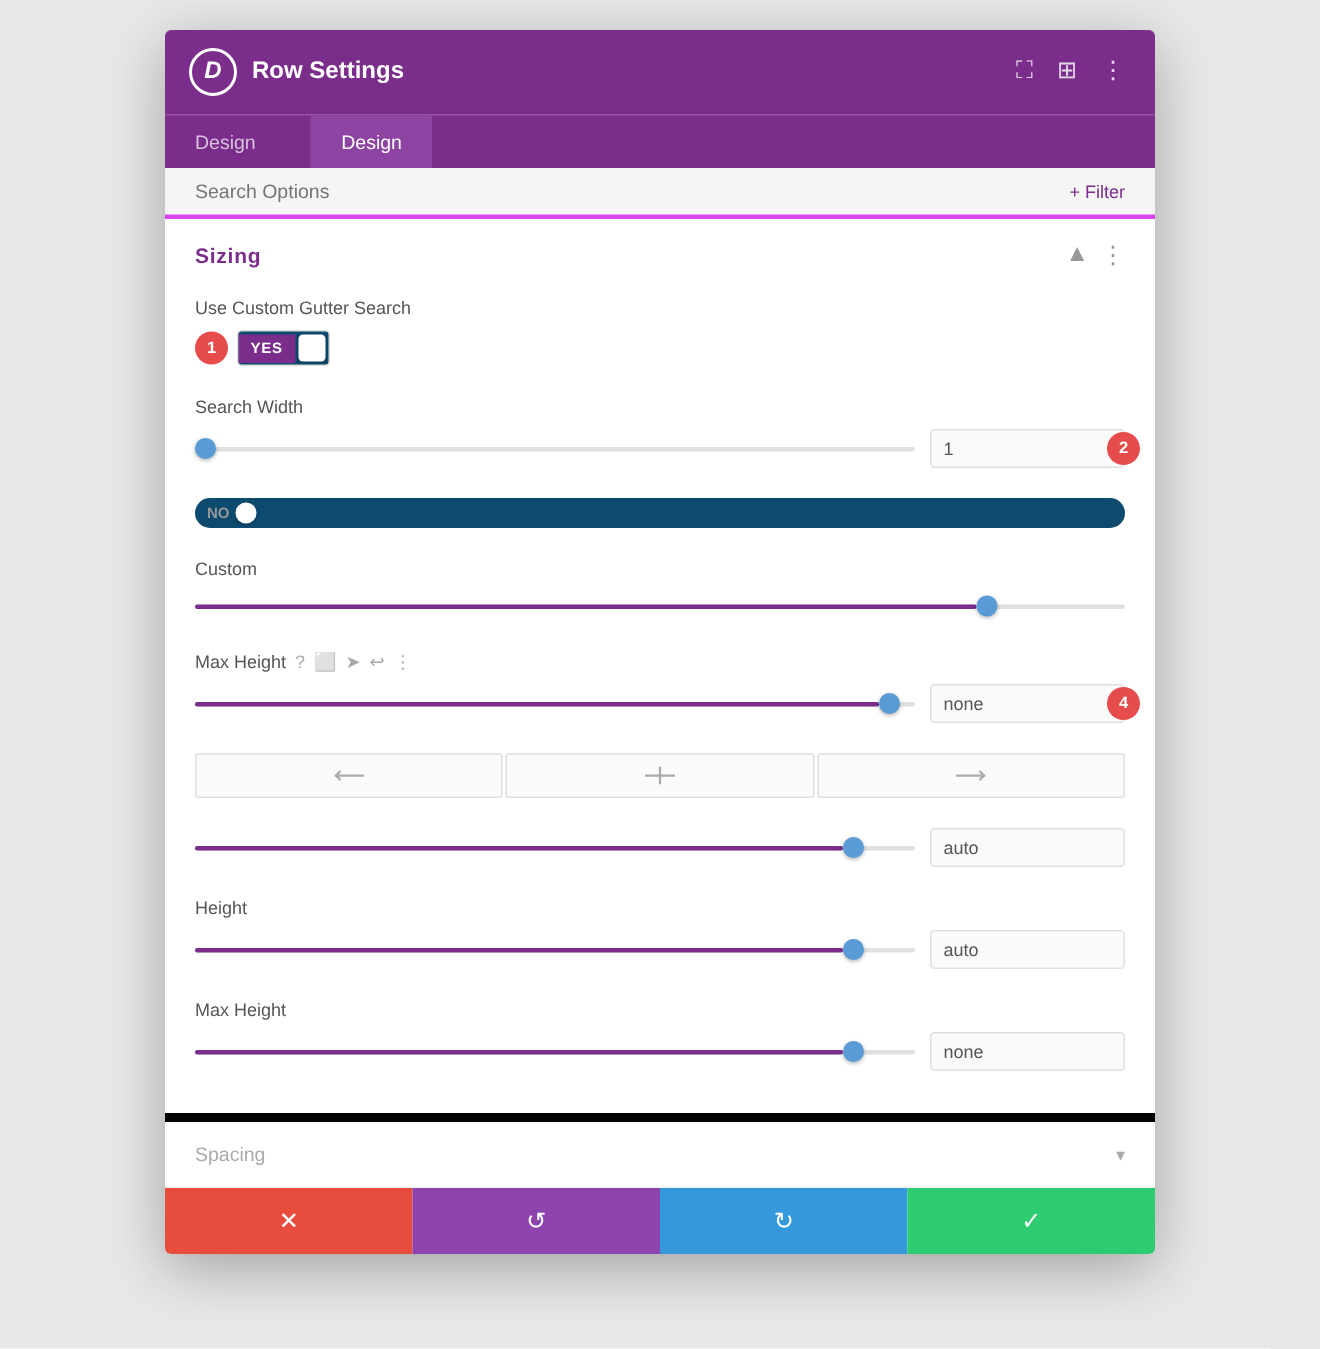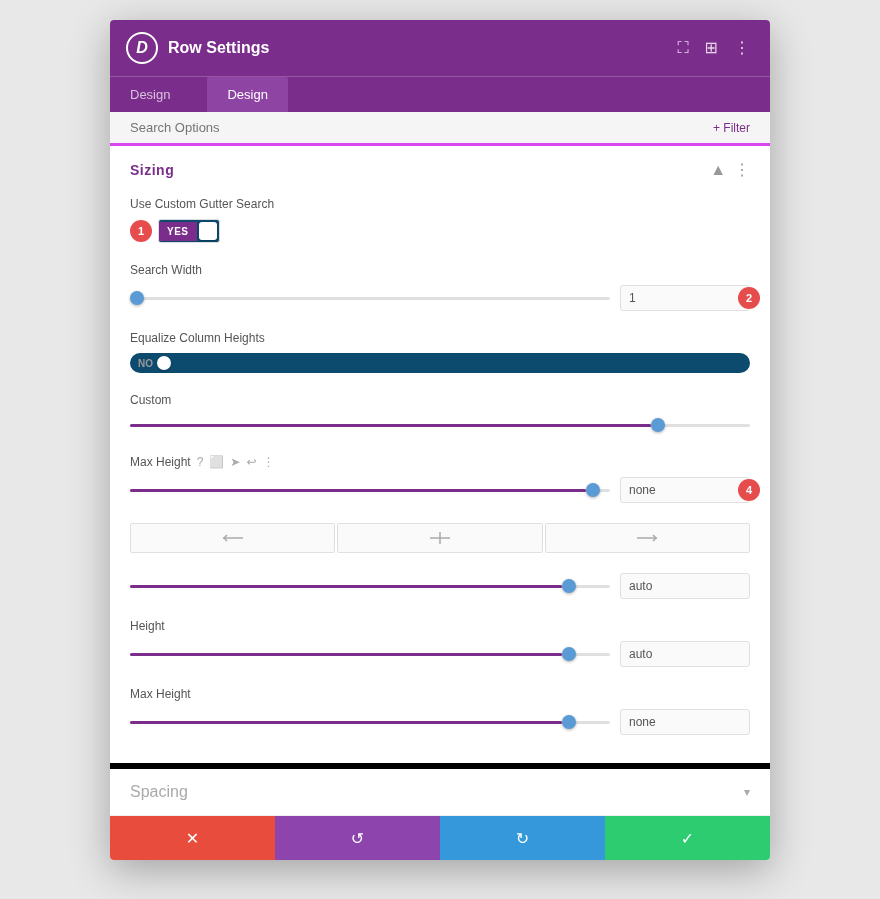--- a/index.html
+++ b/index.html
@@ -330,21 +330,21 @@
     .collapsed-section {
       padding: 14px 20px;
       display: flex;
       align-items: center;
       justify-content: space-between;
       border-bottom: 1px solid #f0f0f0;
       cursor: pointer;
     }
     .collapsed-title {
       color: #aaa;
-      font-size: 16px;
+      font-size: 13px;
       font-weight: 500;
     }
     .chevron-down {
       color: #aaa;
       font-size: 12px;
     }
 
     
     .modal-footer {
       display: flex;
@@ -433,21 +433,20 @@
             </div>
           </div>
           <div class="slider-input-container">
             <input class="slider-value-input" type="text" value="1" style="">
             <div class="numbered-badge">2</div>
           </div>
         </div>
       </div>
 
       <div class="setting-row">
-        <div class="setting-label">Equalize Column Heights</div>
         <div class="toggle-off">
           <span class="toggle-off-label">NO</span>
           <div class="toggle-off-thumb"></div>
         </div>
       </div>
 
       <div class="setting-row">
         <div class="setting-label">Custom</div>
         <div class="slider-row">
           <div class="slider-track-container">

